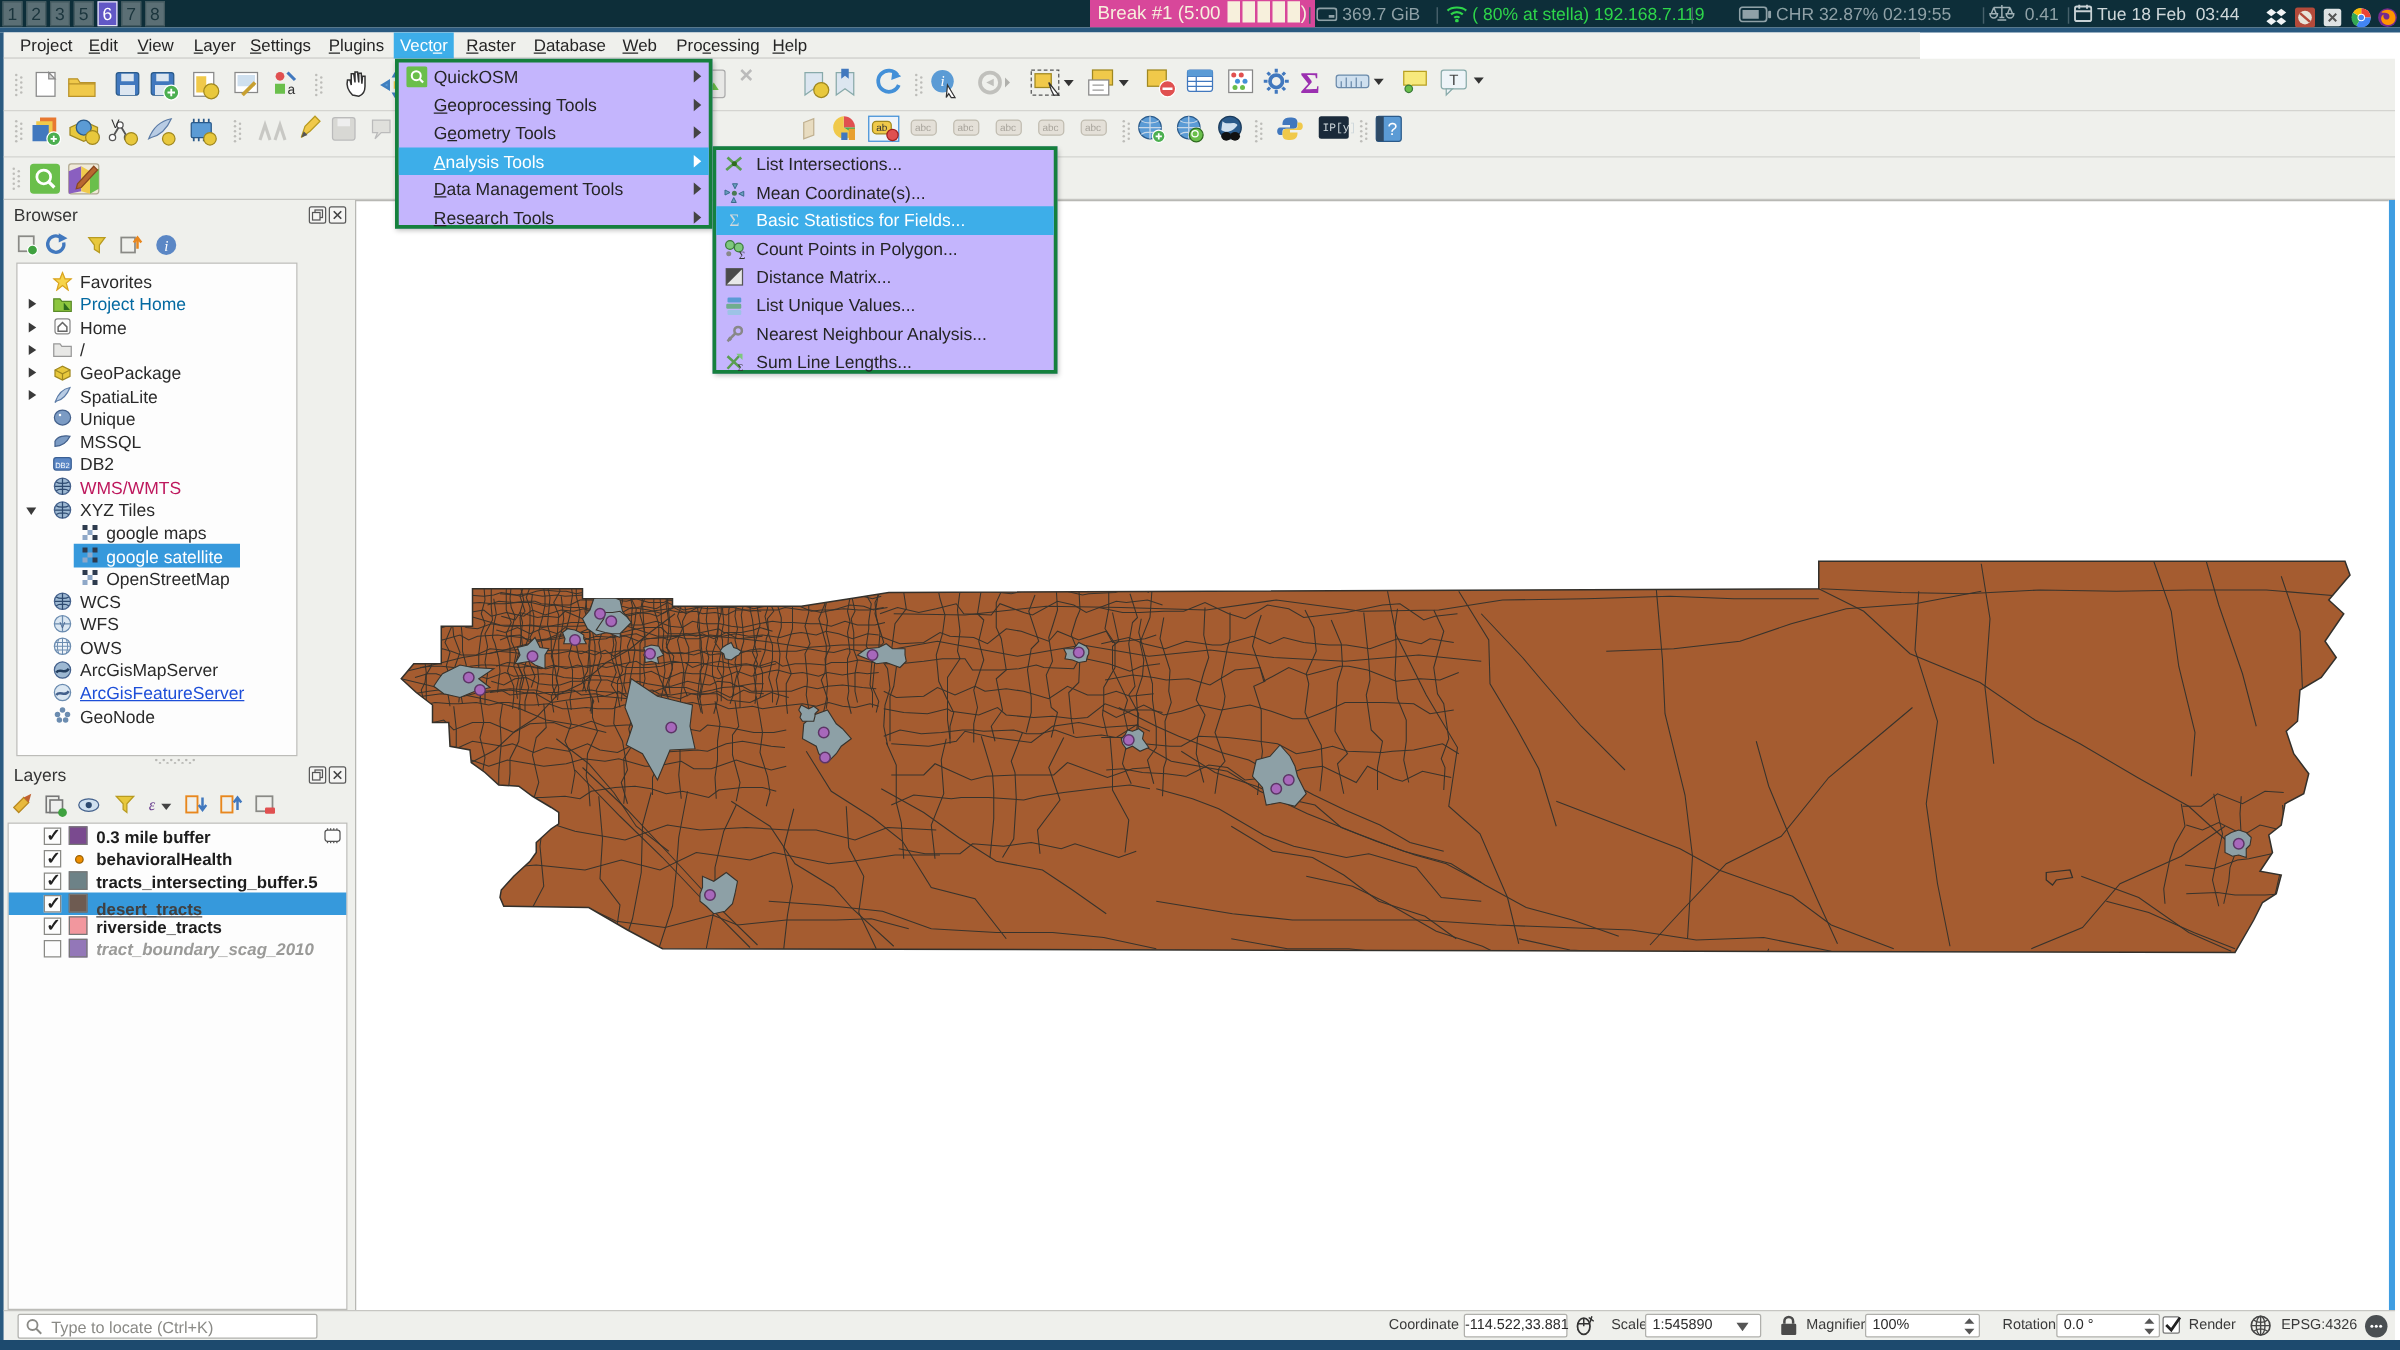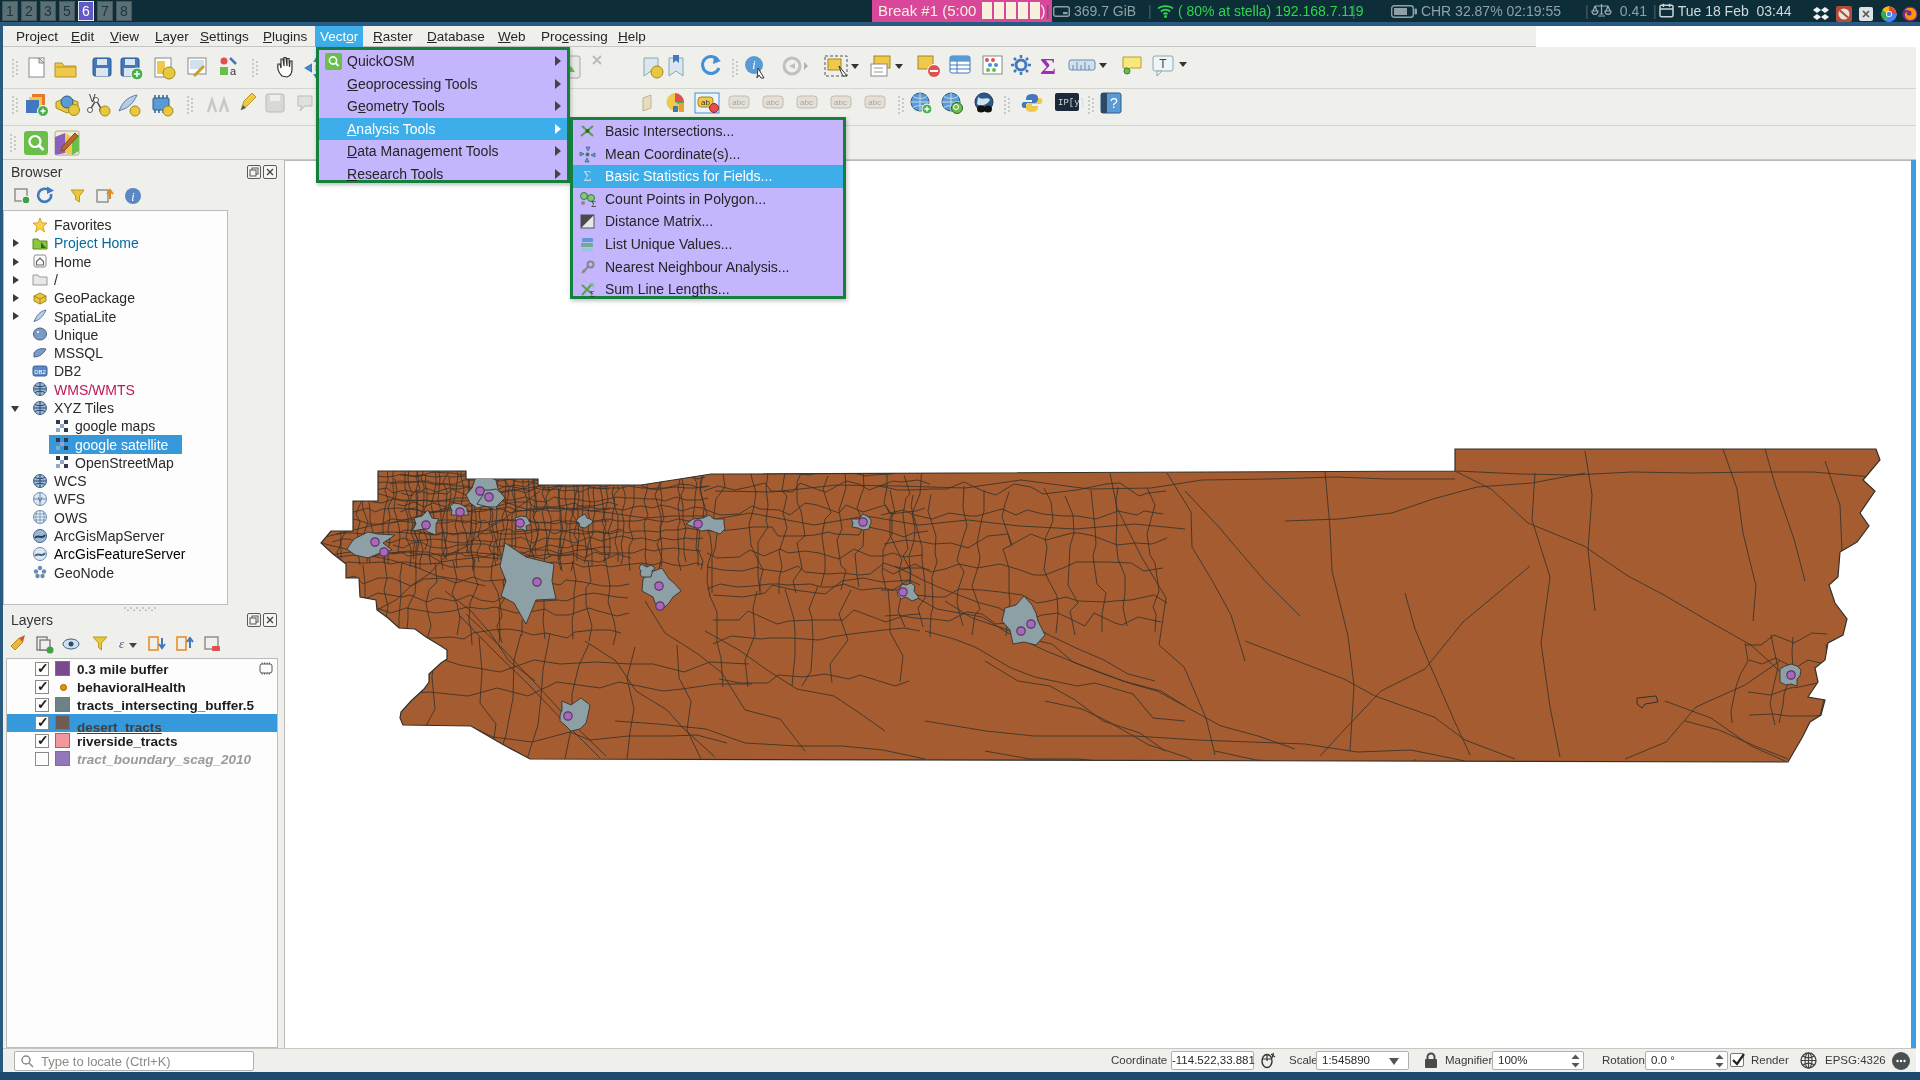--- a/index.html
+++ b/index.html
@@ -602,21 +602,21 @@
 <rect x="4" y="3" width="12" height="12" fill="none" stroke="#8a8a86" stroke-width="1.4"></rect>
       <circle cx="15" cy="14" r="4" fill="#3fa13f" stroke="#fff"></circle>
 <path d="M40 8 A6.5 6.5 0 1 1 38 4.5" fill="none" stroke="#4178be" stroke-width="2.6"></path>
       <path d="M36 0.5 L43 4.5 L36 8 Z" fill="#4178be"></path>
 <path d="M60 4 L73 4 L68.5 10 L68.5 16 L64.5 13.5 L64.5 10 Z" fill="#e8c83c" stroke="#b89b20"></path>
 <rect x="86" y="4" width="11" height="12" fill="none" stroke="#8a8a86" stroke-width="1.4"></rect>
       <path d="M99 13 L99 5 M96 8 L99 4 L102 8" stroke="#e8871e" stroke-width="2" fill="none"></path>
 <circle cx="122" cy="10" r="8" fill="#5b87c5"></circle>
       <text x="122" y="14.5" font-size="12" font-style="italic" font-family="Liberation Serif" fill="#fff" text-anchor="middle">i</text>
 </svg>
-  <div class="tree" style="left:0;top:50px;width:225px;height:395px;" id="btree">
+  <div class="tree" style="left:10px;top:50px;width:225px;height:395px;" id="btree">
       <svg style="position:absolute;left:28px;top:6px" width="16" height="16" viewBox="0 0 16 16">
         <path d="M8 1 L10 6 L15 6 L11 9.5 L12.5 15 L8 11.5 L3.5 15 L5 9.5 L1 6 L6 6 Z" fill="#f7d44a" stroke="#d9a420" stroke-width="1"></path>
       </svg>
 <div class="titem" style="left:50px;top:6px;color:#2a2a2a;">Favorites</div>
 <svg style="position:absolute;left:8px;top:27px" width="8" height="10" viewBox="0 0 8 10">
         <path d="M1 1 L7 5 L1 9 Z" fill="#3a3a3a"></path>
       </svg>
 <svg style="position:absolute;left:28px;top:24px" width="16" height="16" viewBox="0 0 16 16">
         <path d="M1 4 L6 4 L7.5 6 L15 6 L15 14 L1 14 Z" fill="#8dc63f" stroke="#5a8a28"></path>
         <path d="M9 7 L14 13 L9 13 Z" fill="#2e6b1e"></path>
@@ -723,21 +723,21 @@
 <div class="titem" style="left:50px;top:299px;color:#2a2a2a;">OWS</div>
 <svg style="position:absolute;left:28px;top:317px" width="16" height="16" viewBox="0 0 16 16">
         <circle cx="8" cy="8" r="6.5" fill="#9db8d2" stroke="#44618c"></circle>
         <path d="M3 10 C6 6 10 12 13 7" stroke="#243f60" fill="none" stroke-width="2"></path>
       </svg>
 <div class="titem" style="left:50px;top:317px;color:#2a2a2a;">ArcGisMapServer</div>
 <svg style="position:absolute;left:28px;top:335px" width="16" height="16" viewBox="0 0 16 16">
         <circle cx="8" cy="8" r="6.5" fill="#dbe7f2" stroke="#6b8cb0"></circle>
         <path d="M3 10 C6 6 10 12 13 7" stroke="#44618c" fill="none" stroke-width="2"></path>
       </svg>
-<div class="titem" style="left:50px;top:335px;color:#000000;">ArcGisFeatureServer</div>
+<div class="titem" style="left:50px;top:335px;color:#1d4ed8;text-decoration:underline;">ArcGisFeatureServer</div>
 <svg style="position:absolute;left:28px;top:353px" width="16" height="16" viewBox="0 0 16 16">
         <circle cx="8" cy="4" r="2.2" fill="#6b8cb0"></circle>
         <circle cx="4" cy="7.5" r="2.2" fill="#6b8cb0"></circle>
         <circle cx="12" cy="7.5" r="2.2" fill="#6b8cb0"></circle>
         <circle cx="5.5" cy="12" r="2.2" fill="#6b8cb0"></circle>
         <circle cx="10.5" cy="12" r="2.2" fill="#6b8cb0"></circle>
       </svg>
 <div class="titem" style="left:50px;top:354px;color:#2a2a2a;">GeoNode</div>
     </div>
 
@@ -1156,21 +1156,21 @@
       <span class="lbl"><u>R</u>esearch Tools</span>
       <span class="arrow"></span>
     </div>
 </div>
 <div class="menu" style="left:570px;top:117px;width:276px;height:182px;">
     <div class="mrow">
       <svg class="micon" viewBox="0 0 17 17">
         <path d="M2 13 L14 3 M3 3 L14 13" stroke="#5a9e52" stroke-width="2.2" fill="none"></path>
         <circle cx="8.5" cy="8" r="2" fill="#2e6b1e"></circle>
       </svg>
-      <span class="lbl" style="left:32px;">Basic Intersections...</span>
+      <span class="lbl" style="left:32px;">List Intersections...</span>
     </div>
 <div class="mrow">
       <svg class="micon" viewBox="0 0 17 17">
         <g fill="#6b9fc0" stroke="#3a6a8a" stroke-width="0.8">
           <path d="M7 1 L11 1 L9 5 Z"></path>
           <path d="M16 7 L16 11 L12 9 Z"></path>
           <path d="M10 16 L6 16 L8 12 Z"></path>
           <path d="M1 10 L1 6 L5 8 Z"></path>
         </g>
         <circle cx="8.5" cy="8.5" r="2" fill="#4a7a52"></circle>

